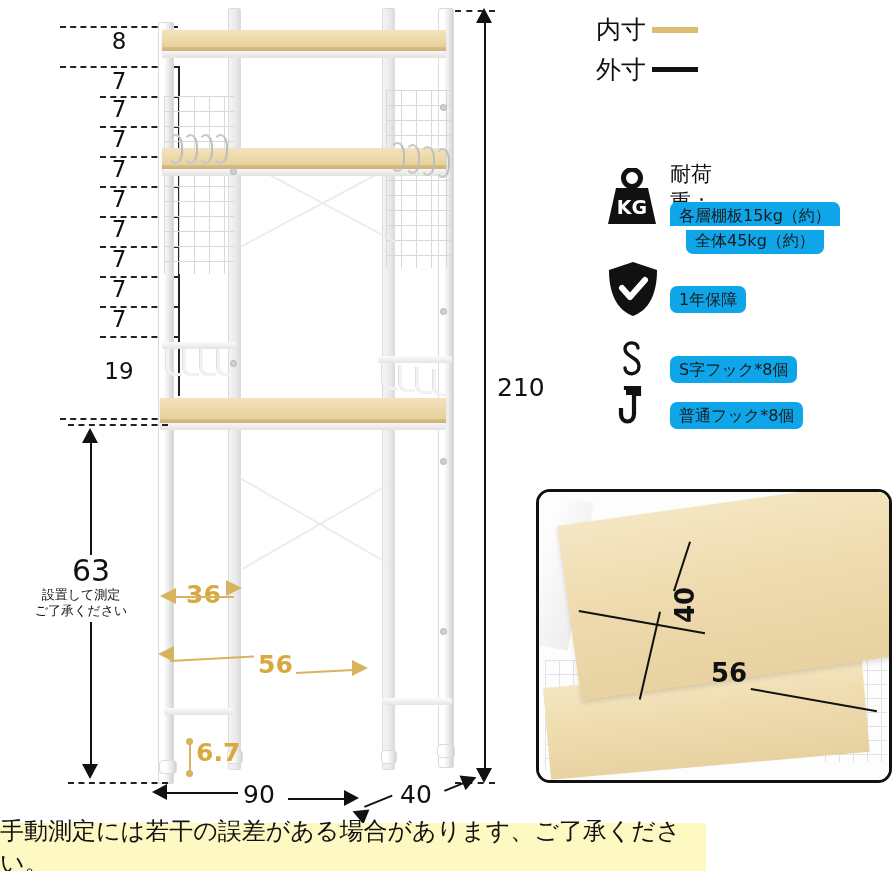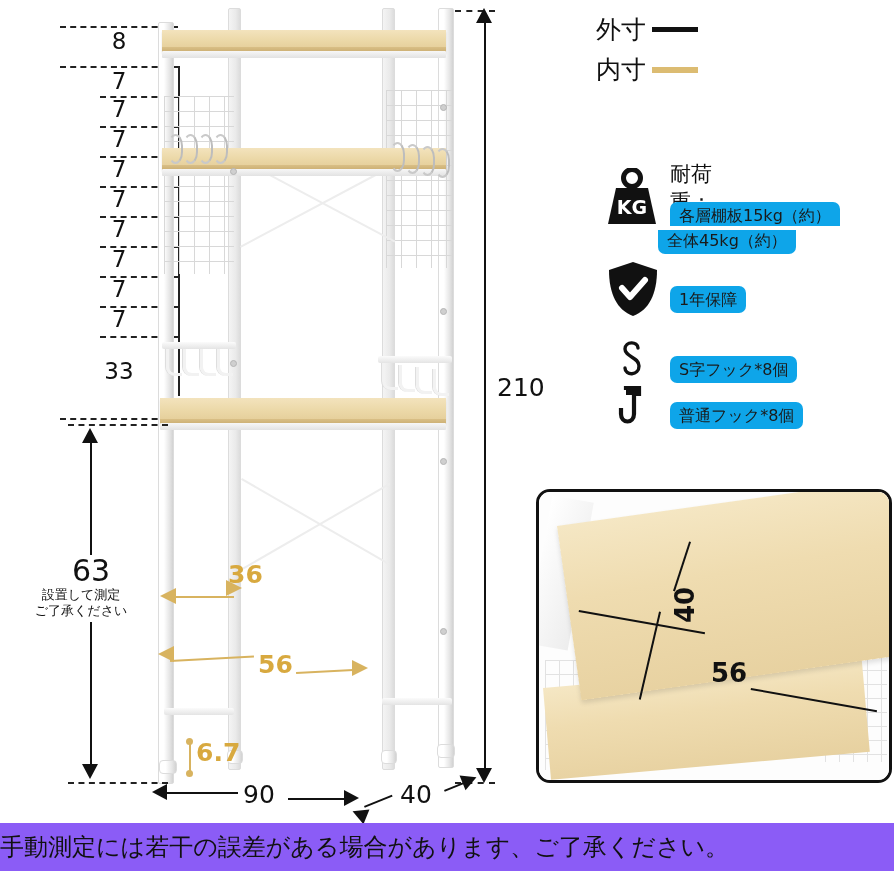--- a/index.html
+++ b/index.html
@@ -88,21 +88,21 @@
   #inset .inner{position:absolute;left:0;top:0;right:0;bottom:0;background:#fdfdfd;}
   .wood{position:absolute;background:linear-gradient(178deg,#f5e7c4 0%,#efdcb0 40%,#e7d1a0 100%);}
   .meshb{position:absolute;
         background-image:linear-gradient(to right,#dadada 1.5px,transparent 1.5px),
                          linear-gradient(to bottom,#dadada 1.5px,transparent 1.5px);
         background-size:14px 14px;}
   .leader{position:absolute;height:0;border-top:2.5px solid #111;transform-origin:0 0;}
   .inum{position:absolute;font-size:26px;font-weight:700;color:#111;}
 
   
-  #footer{left:0;top:823px;width:894px;height:48px;background:#8b5cf6;
+  #footer{left:0;top:823px;width:706px;height:48px;background:#fef9c3;
           display:flex;align-items:center;}
   #footer span{font-size:24px;color:#111;}
 </style>
 </head>
 <body>
 
 <div id="ladder" class="abs nosel">
   <div class="tick" style="top:18px;"></div>
   <div class="seg-label" style="top:22px;left:24px;">8</div>
 
@@ -119,21 +119,21 @@
   <div class="tickshort" style="top:208px;"></div>
   <div class="seg-label" style="top:210px;left:24px;">7</div>
   <div class="tickshort" style="top:238px;"></div>
   <div class="seg-label" style="top:240px;left:24px;">7</div>
   <div class="tickshort" style="top:268px;"></div>
   <div class="seg-label" style="top:270px;left:24px;">7</div>
   <div class="tickshort" style="top:298px;"></div>
   <div class="seg-label" style="top:300px;left:24px;">7</div>
   <div class="tickshort" style="top:328px;"></div>
 
-  <div class="seg-label" style="top:352px;left:24px;">33</div>
+  <div class="seg-label" style="top:352px;left:24px;">19</div>
 
   <div class="spine" style="top:58px;height:330px;"></div>
   <div class="tick" style="top:410px;"></div>
 </div>
 
 <div id="rack" class="abs nosel">
 
   <div class="post post-back" style="left:78px;top:0;width:11px;height:760px;"></div>
   <div class="post post-back" style="left:232px;top:0;width:11px;height:760px;"></div>
 
@@ -215,21 +215,21 @@
   <div class="ar ar-up" style="left:82px;top:428px;"></div>
   <div class="vline" style="left:90px;top:440px;height:115px;"></div>
   <div class="num" style="left:72px;top:556px;font-size:30px;">63</div>
   <div class="cap" style="left:18px;top:588px;width:126px;">設置して測定</div>
   <div class="cap" style="left:18px;top:604px;width:126px;">ご了承ください</div>
   <div class="vline" style="left:90px;top:622px;height:144px;"></div>
   <div class="ar ar-dn" style="left:82px;top:764px;"></div>
 </div>
 
 <div class="abs nosel">
-  <div class="num-tan" style="left:186px;top:562px;margin-left:42px;">36</div>
+  <div class="num-tan" style="left:186px;top:582px;">36</div>
   <div class="ar ar-lf-t" style="left:160px;top:588px;"></div>
   <div class="tanline" style="left:172px;top:596px;width:62px;"></div>
   <div class="ar ar-rt-t" style="left:226px;top:580px;"></div>
 </div>
 
 <div class="abs nosel">
   <div class="ar ar-lf-t" style="left:158px;top:646px;"></div>
   <div class="tanline" style="left:170px;top:660px;width:84px;transform:rotate(-3deg);transform-origin:0 0;"></div>
   <div class="num-tan" style="left:258px;top:652px;">56</div>
   <div class="tanline" style="left:296px;top:672px;width:62px;transform:rotate(-3deg);transform-origin:0 0;"></div>
@@ -255,40 +255,40 @@
   <div class="ar ar-lf" style="left:352px;top:806px;transform:rotate(22deg);"></div>
   <div class="hline" style="left:364px;top:806px;width:30px;transform:rotate(-22deg);transform-origin:0 0;"></div>
   <div class="num" style="left:400px;top:782px;">40</div>
   <div class="hline" style="left:444px;top:790px;width:22px;transform:rotate(-22deg);transform-origin:0 0;"></div>
   <div class="ar ar-rt" style="left:462px;top:772px;transform:rotate(-22deg);"></div>
 </div>
 
 <div id="info" class="abs nosel">
 
   <div class="legend-row">
+    <span>内寸</span>
+    <span class="leg-tan"></span>
+  </div>
+  <div class="legend-row">
     <span>外寸</span>
     <span class="leg-black"></span>
-  </div>
-  <div class="legend-row">
-    <span>内寸</span>
-    <span class="leg-tan"></span>
   </div>
 </div>
 
 <div class="spec abs nosel" style="left:604px;top:160px;">
   <svg width="56" height="58" viewBox="0 0 56 58" style="position:absolute;left:0;top:8px;">
     <circle cx="28" cy="10" r="8.5" fill="none" stroke="#111" stroke-width="5"></circle>
     <path d="M12 20 L44 20 L52 56 L4 56 Z" fill="#111"></path>
     <text x="28" y="46" font-family="DejaVu Sans, sans-serif" font-size="19" font-weight="700" fill="#ffffff" text-anchor="middle">KG</text>
   </svg>
   <div class="plain" style="position:absolute;left:66px;top:0;">耐荷重：</div>
   <div style="position:absolute;left:66px;top:26px;">
     <div class="badge" style="border-bottom-left-radius:0;border-bottom-right-radius:0;padding-bottom:0;">各層棚板15kg（約）</div>
   </div>
-  <div style="position:absolute;left:54px;top:54px;">
+  <div style="position:absolute;left:82px;top:54px;">
     <div class="badge" style="border-top-left-radius:0;border-top-right-radius:0;padding-top:0;">全体45kg（約）</div>
   </div>
 </div>
 
 <div class="spec abs nosel" style="left:604px;top:258px;">
   <svg width="54" height="58" viewBox="0 0 54 58" style="position:absolute;left:2px;top:2px;">
     <path d="M27 2 L51 10 C51 34 43 50 27 56 C11 50 3 34 3 10 Z" fill="#111"></path>
     <path d="M16 28 L24 37 L39 20" fill="none" stroke="#ffffff" stroke-width="6" stroke-linecap="round" stroke-linejoin="round"></path>
   </svg>
   <div style="position:absolute;left:66px;top:12px;">

